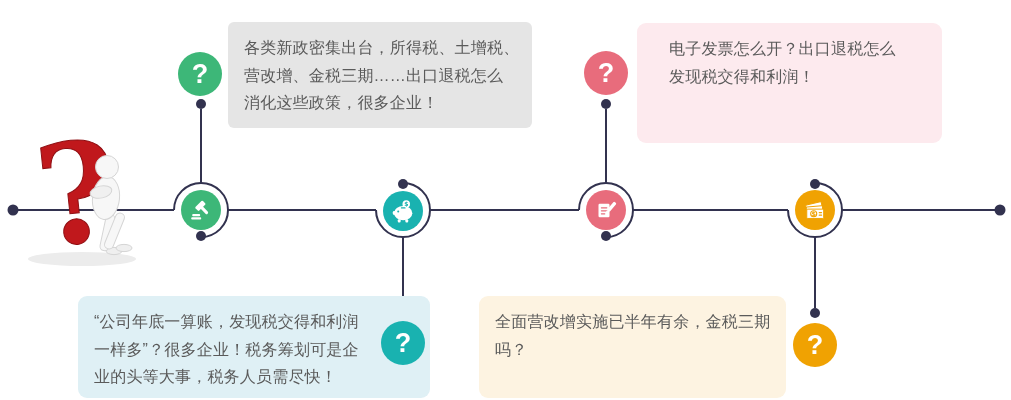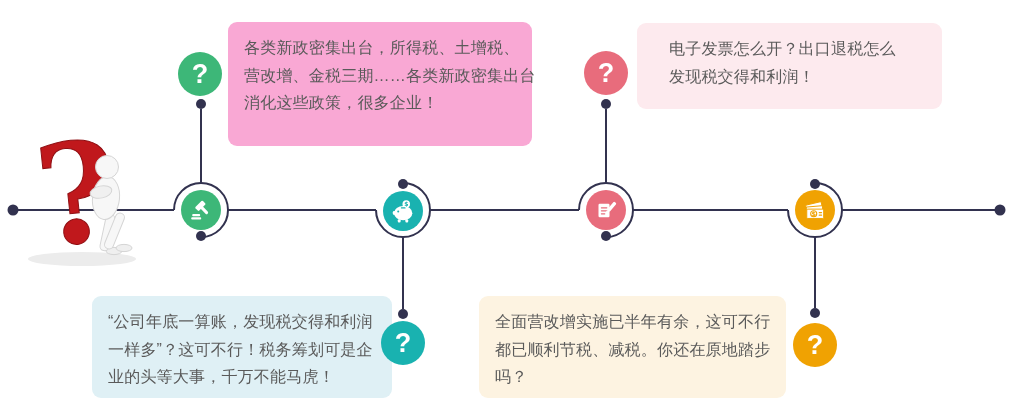--- a/index.html
+++ b/index.html
@@ -139,37 +139,36 @@
     </svg>
   </div>
 
   <div class="qcircle" style="left: 178px; top: 52px; background-color: rgb(61, 183, 120);">?</div>
   <div class="qcircle" style="left: 381px; top: 321px; background-color: rgb(25, 178, 176);">?</div>
   <div class="qcircle" style="left: 584px; top: 51px; background-color: rgb(232, 108, 124);">?</div>
   <div class="qcircle" style="left: 793px; top: 323px; background-color: rgb(240, 162, 2);">?</div>
 
   <div style="color: rgb(90, 90, 90);">
 
-    <div class="bubble" style="left: 228px; top: 22px; width: 304px; height: 124px; background-color: #f9a8d4;">
+    <div class="bubble" style="left: 228px; top: 22px; width: 304px; height: 106px; background-color: #e5e5e5; border-radius: 6px;">
       <div class="line">各类新政密集出台，所得税、土增税、</div>
-      <div class="line">营改增、金税三期……各类新政密集出台</div>
+      <div class="line">营改增、金税三期……出口退税怎么</div>
       <div class="line">消化这些政策，很多企业！</div>
     </div>
 
-    <div class="bubble" style="left: 637px; top: 23px; width: 305px; height: 86px; background-color: rgb(253, 234, 238); padding-left: 32px;">
+    <div class="bubble" style="left: 637px; top: 23px; width: 305px; height: 120px; background-color: rgb(253, 234, 238); padding-left: 32px;">
       <div class="line">电子发票怎么开？出口退税怎么</div>
       <div class="line">发现税交得和利润！</div>
     </div>
 
-    <div class="bubble" style="left: 78px; top: 296px; width: 300px; height: 102px; background-color: rgb(223, 240, 245); margin-left: 14px;">
+    <div class="bubble" style="left: 78px; top: 296px; width: 352px; height: 102px; background-color: rgb(223, 240, 245);">
       <div class="line">“公司年底一算账，发现税交得和利润</div>
-      <div class="line">一样多”？这可不行！税务筹划可是企</div>
-      <div class="line">业的头等大事，千万不能马虎！</div>
+      <div class="line">一样多”？很多企业！税务筹划可是企</div>
+      <div class="line">业的头等大事，税务人员需尽快！</div>
     </div>
 
     <div class="bubble" style="left: 479px; top: 296px; width: 307px; height: 102px; background-color: rgb(253, 243, 225);">
-      <div class="line">全面营改增实施已半年有余，这可不行</div>
-      <div class="line">都已顺利节税、减税。你还在原地踏步</div>
+      <div class="line">全面营改增实施已半年有余，金税三期</div>
       <div class="line">吗？</div>
     </div>
 
   </div>
 </div>
 
 </body></html>

